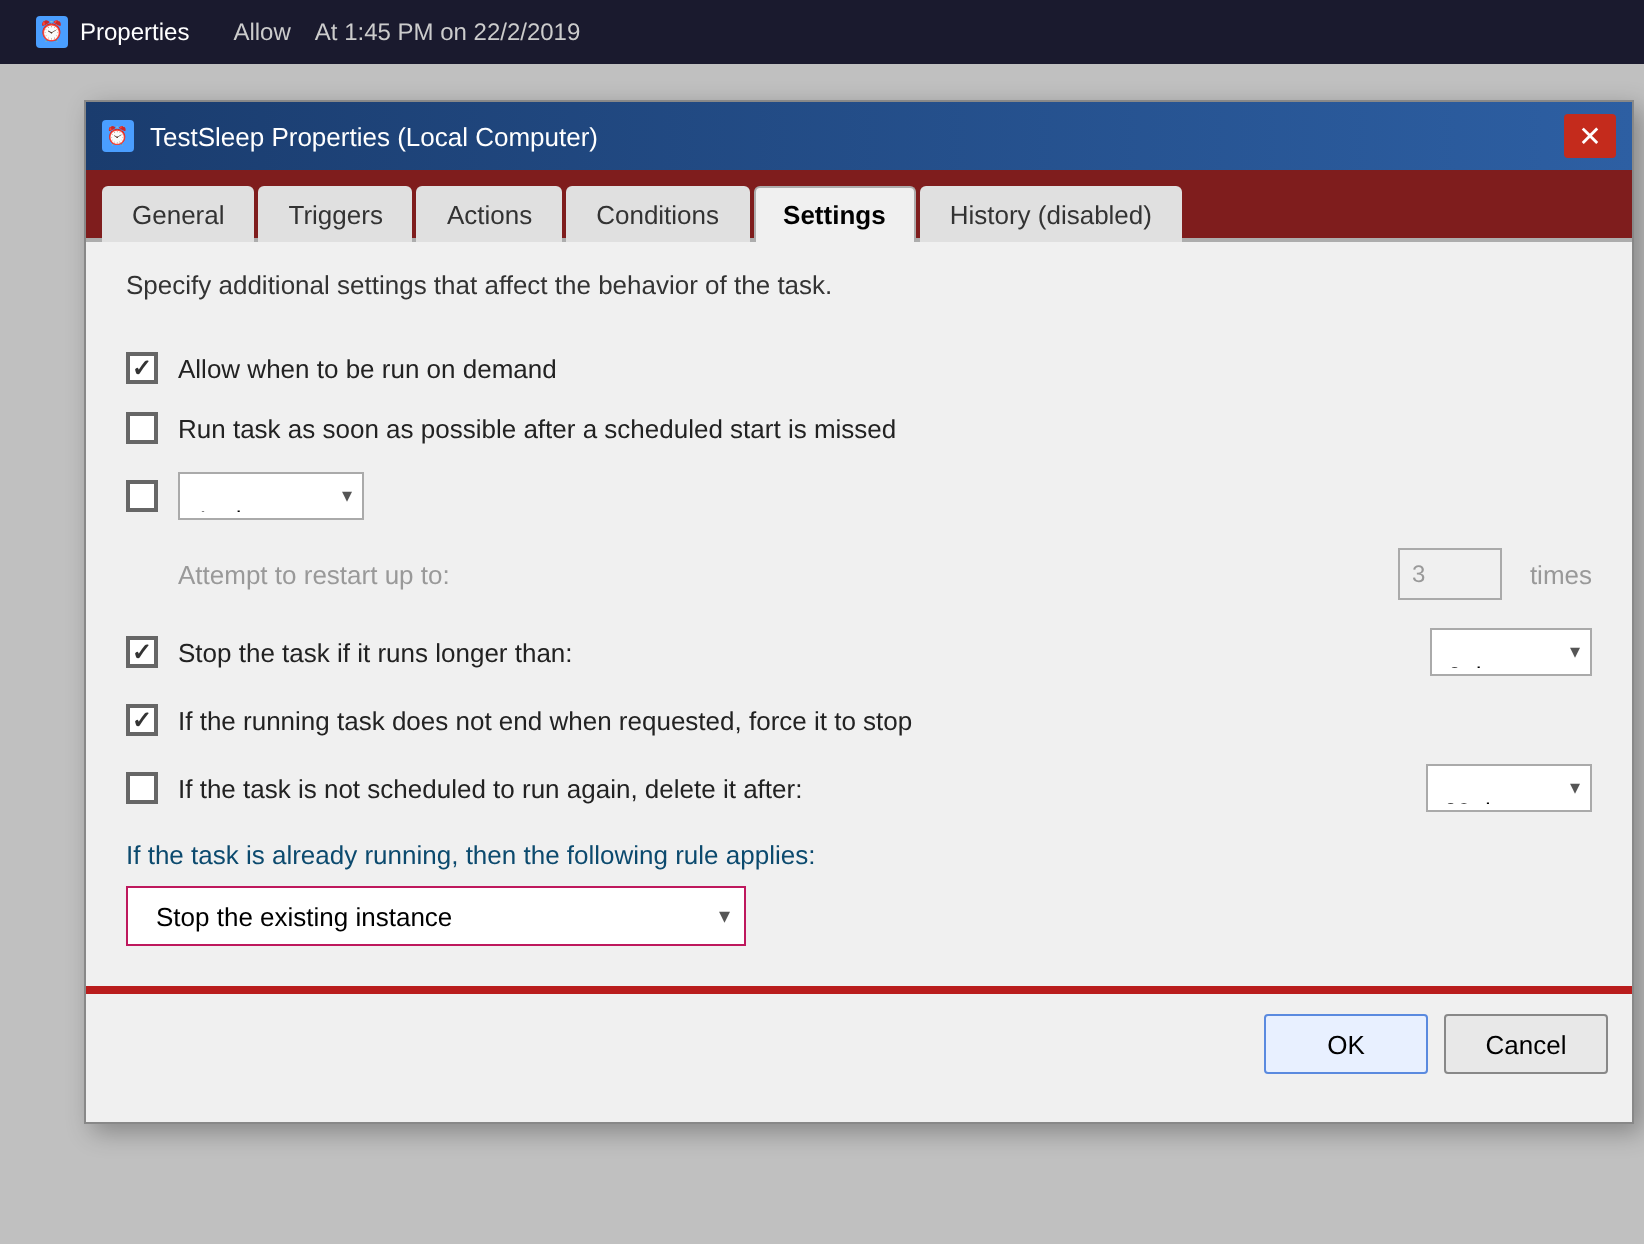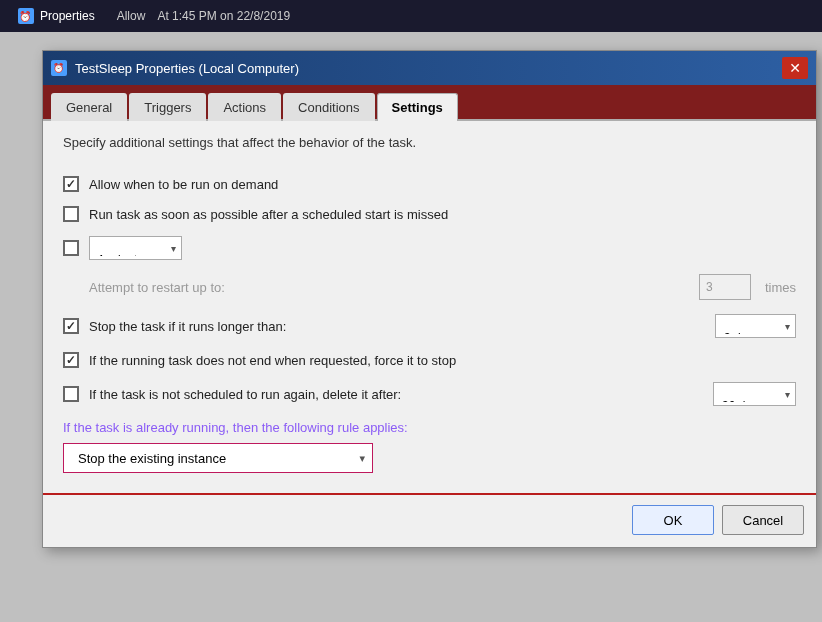--- a/index.html
+++ b/index.html
@@ -227,21 +227,21 @@
       flex: 1;
     }
 
     
     .rule-section {
       margin-top: 6px;
       margin-bottom: 10px;
     }
     .rule-label {
       font-size: 13px;
-      color: #8b5cf6;
+      color: #0c4a6e;
       margin-bottom: 8px;
       padding-left: 0;
     }
     .rule-dropdown-wrapper {
       position: relative;
       display: inline-block;
       width: 310px;
     }
     .rule-dropdown-wrapper select {
       width: 100%;
@@ -263,22 +263,22 @@
       font-size: 11px;
       pointer-events: none;
       color: #555;
     }
 
     
     .btn-row {
       display: flex;
       justify-content: flex-end;
       gap: 8px;
-      padding: 10px 12px 12px 12px;
-      border-top: 2px solid #b91c1c;
+      padding: 10px 12px 24px 12px;
+      border-top: 4px solid #b91c1c;
       background: #f0f0f0;
     }
     .btn {
       min-width: 82px;
       height: 30px;
       border: 1px solid #888;
       background: #e8e8e8;
       font-size: 13px;
       cursor: pointer;
       padding: 0 18px;
@@ -291,39 +291,40 @@
   </style>
 </head>
 <body>
 
 <div class="taskbar">
   <div class="taskbar-item">
     <div class="icon-box">⏰</div>
     <span>Properties</span>
   </div>
   <span class="taskbar-status">Allow</span>
-  <span class="taskbar-time">At 1:45 PM on 22/8/2019</span>
+  <span class="taskbar-time">At 1:45 PM on 22/2/2019</span>
 </div>
 
 <div class="dialog">
 
   <div class="title-bar">
     <div class="title-bar-left">
       <div class="title-icon">⏰</div>
       <span class="title-text">TestSleep Properties (Local Computer)</span>
     </div>
     <button class="close-btn">✕</button>
   </div>
 
   <div class="tabs">
     <div class="tab">General</div>
     <div class="tab">Triggers</div>
     <div class="tab">Actions</div>
     <div class="tab">Conditions</div>
     <div class="tab active">Settings</div>
+    <div class="tab">History (disabled)</div>
   </div>
 
   <div class="content">
     <div class="description">Specify additional settings that affect the behavior of the task.</div>
 
     <div class="checkbox-row">
       <div class="cb checked"></div>
       <span class="row-label">Allow when to be run on demand</span>
     </div>
 

